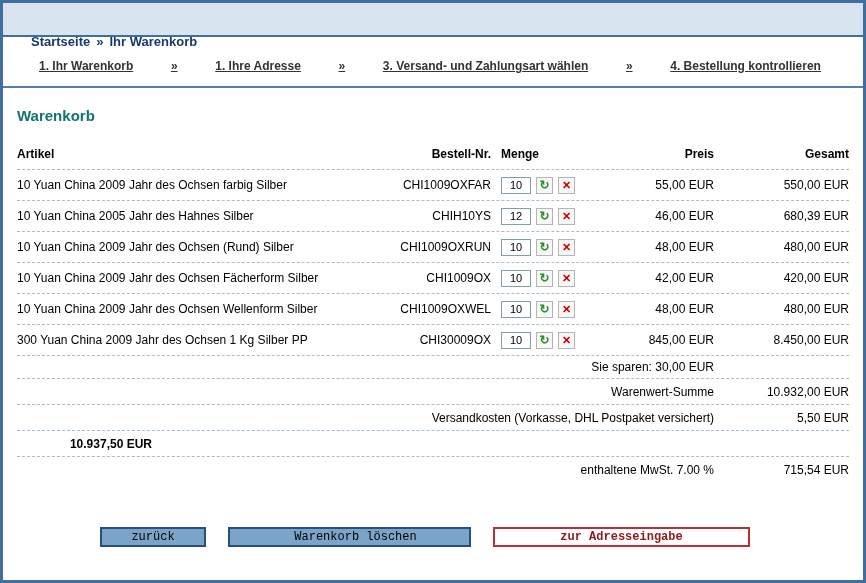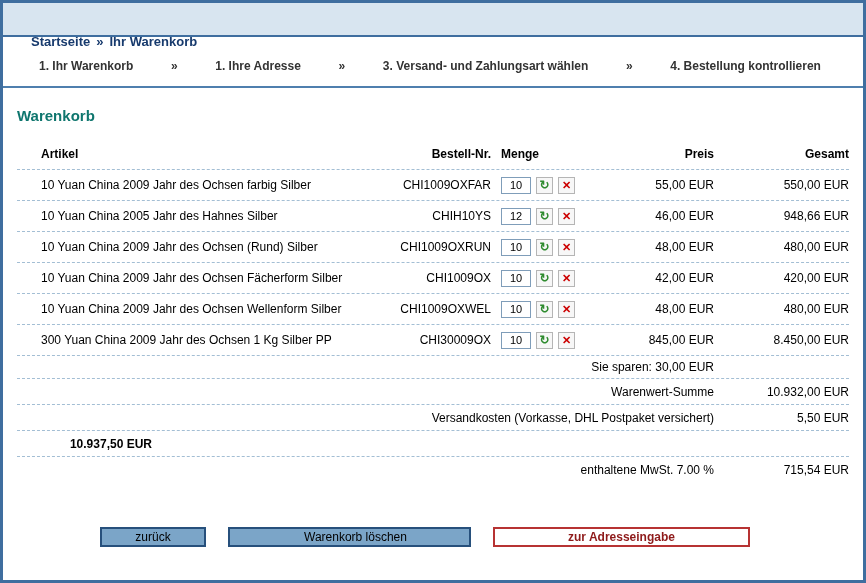--- a/index.html
+++ b/index.html
@@ -22,39 +22,39 @@
     padding-left: 28px; gap: 6px;
   }
   .topbar span { color: #173a6d; font-weight: bold; font-size: 13px; margin-top: 44px; }
   .topbar .crumb-link { cursor: pointer; }
 
   
   .steps {
     display: flex; align-items: center; justify-content: space-between;
     padding: 22px 42px 13px 36px;
     border-bottom: 2px solid #4f7fae;
-    font-weight: bold; font-size: 12px; color: #333;
+    font-weight: bold; font-size: 12px; color: #333; text-decoration: underline;
   }
   .steps .sep { color: #333; }
 
   
   .page-title {
     color: #0f766e; font-size: 15px; font-weight: bold;
     margin: 19px 0 15px 14px;
   }
 
   
   .cart { margin: 0 14px; }
   .trow {
     display: flex; align-items: center;
     border-bottom: 1px dashed #a3bed4;
     min-height: 31px;
   }
   .thead { font-weight: bold; }
-  .col-artikel { flex: 1; margin-left: 24px; }
+  .col-artikel { flex: 1; }
   .col-bestell { width: 125px; text-align: right; }
   .col-menge   { width: 108px; padding-left: 10px; display: flex; align-items: center; gap: 5px; }
   .col-menge.hdr { display: block; }
   .col-preis   { width: 115px; text-align: right; }
   .col-gesamt  { width: 135px; text-align: right; }
 
   .qty {
     width: 30px; height: 17px;
     border: 1px solid #7f9db9;
     font-family: "Liberation Sans", sans-serif;
@@ -71,21 +71,21 @@
 
   .sum-label { flex: 1; text-align: right; }
   .savings   { min-height: 23px; }
   .sum       { min-height: 26px; }
   .bold      { font-weight: bold; }
   .no-border { border-bottom: none; }
 
   
   .actions { display: flex; margin: 44px 0 0 97px; gap: 22px; }
   .btn {
-    height: 20px; font-family: Liberation Sans, sans-serif;
+    height: 20px; font-family: Liberation Mono, monospace;
     font-size: 12px; cursor: pointer; line-height: 1;
   }
   .btn-blue {
     background: #7ba5c8; border: 2px solid #27507c; color: #000;
   }
   .btn-back  { width: 106px; }
   .btn-clear { width: 243px; padding-left: 12px; }
   .btn-red {
     width: 257px; background: #ffffff;
     border: 2px solid #b73333; color: #8e1a1a; font-weight: bold;
@@ -146,21 +146,21 @@
       <div class="col-menge">
         <input class="qty" value="12" style="">
         <span class="icon-btn">
             <span class="refresh">↻</span>
           </span>
         <span class="icon-btn">
             <span class="delete">✕</span>
           </span>
       </div>
       <div class="col-preis">46,00 EUR</div>
-      <div class="col-gesamt">948,66 EUR</div>
+      <div class="col-gesamt">680,39 EUR</div>
     </div>
 
     <div class="trow">
       <div class="col-artikel">10 Yuan China 2009 Jahr des Ochsen (Rund) Silber</div>
       <div class="col-bestell">CHI1009OXRUN</div>
       <div class="col-menge">
         <input class="qty" value="10" style="">
         <span class="icon-btn">
             <span class="refresh">↻</span>
           </span>

